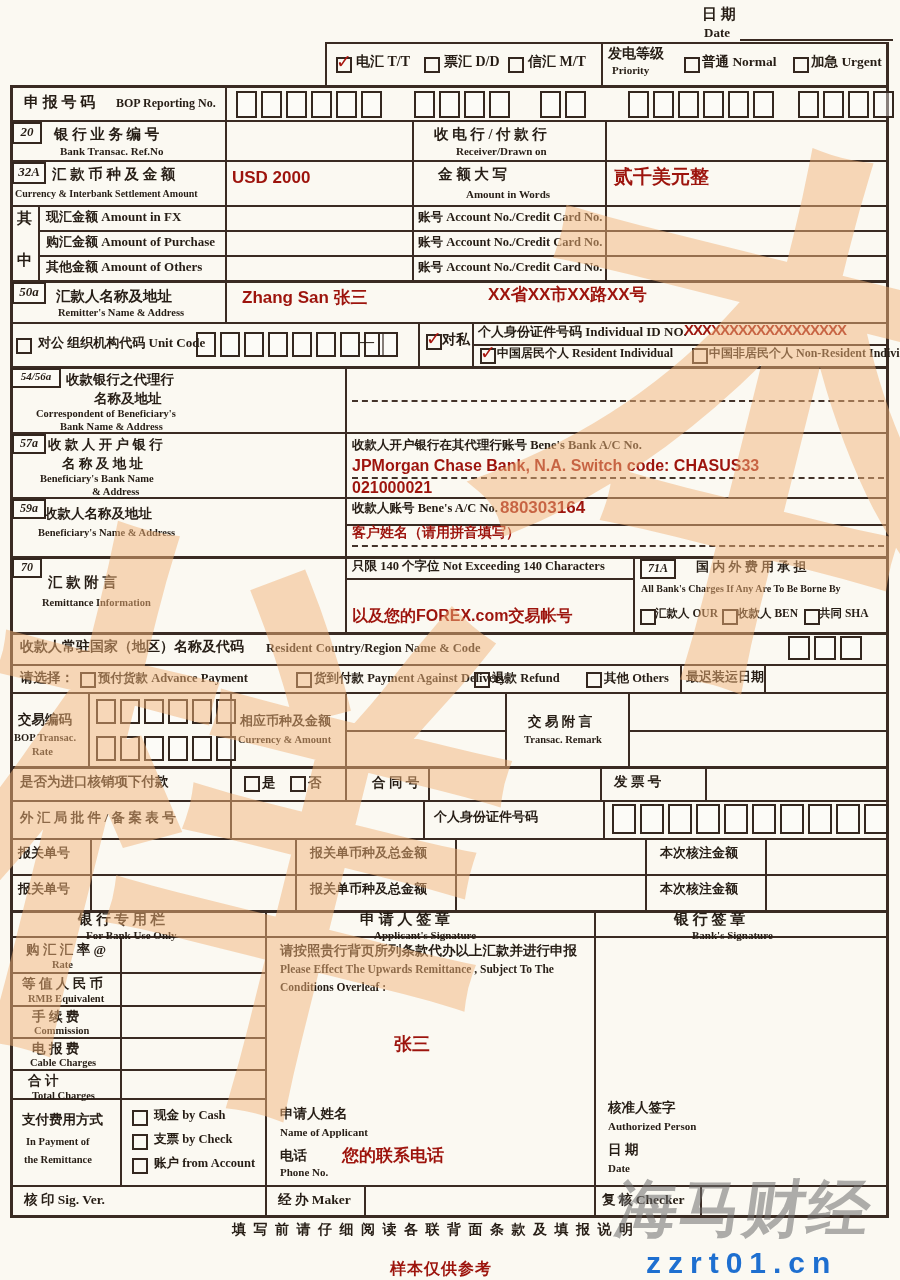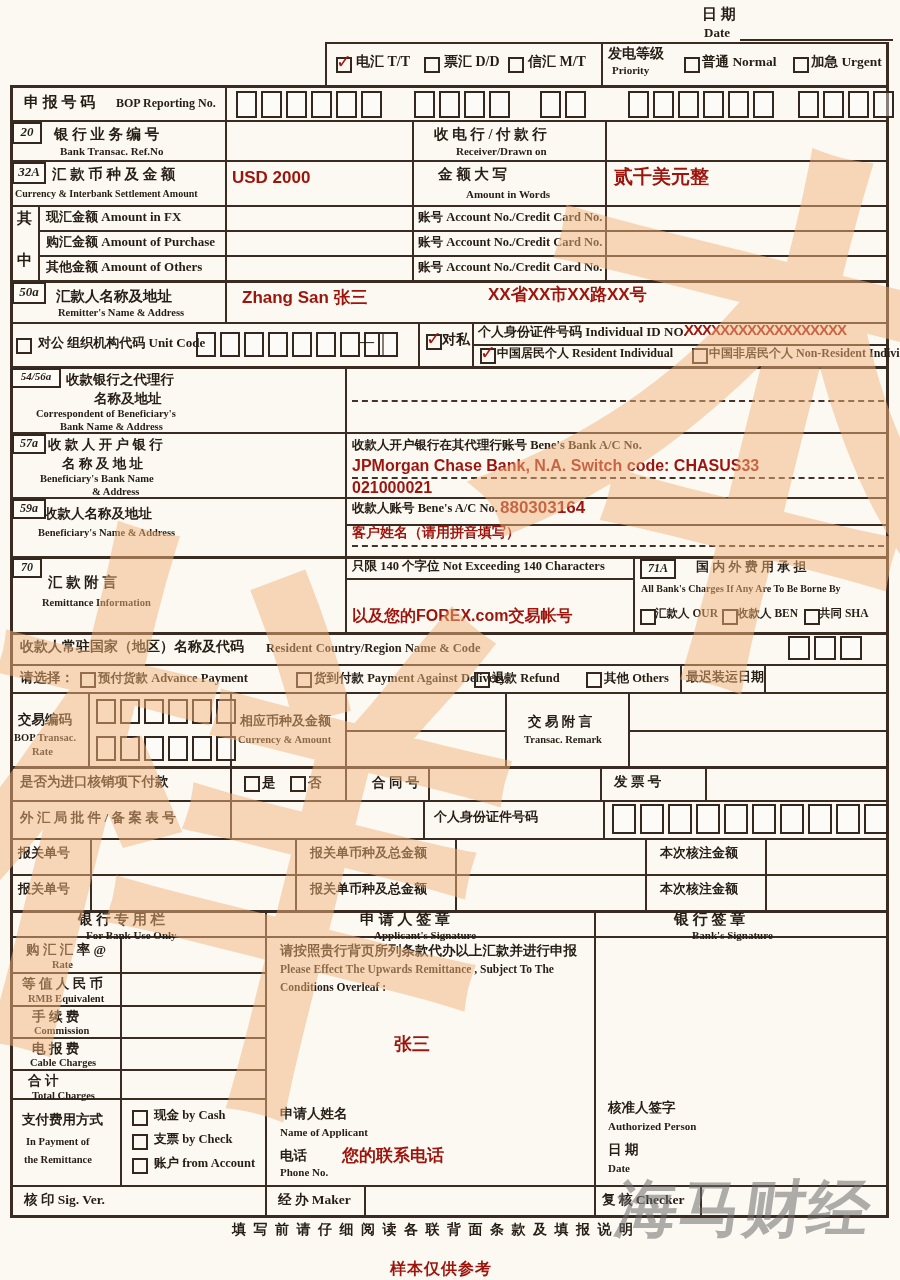--- a/index.html
+++ b/index.html
@@ -360,14 +360,15 @@
   <span class="t" style="left:608px;top:1142px;font-size:13.5px">日 期</span>
   <span class="t" style="left:608px;top:1162px;font-size:11px">Date</span>
   <span class="t" style="left:602px;top:1192px;font-size:13.5px">复 核  Checker</span>
 
   <span class="t" style="left:232px;top:1222px;font-size:14px;letter-spacing:2px">填 写 前 请 仔 细 阅 读 各 联 背 面 条 款 及 填 报 说 明</span>
   <span class="t red" style="left:390px;top:1260px;font-size:16px;letter-spacing:1px">样本仅供参考</span>
 
   <span class="wm big" style="left:500px;top:150px">本</span>
   <span class="wm big" style="left:-50px;top:555px">样</span>
   <span class="wm brand" style="left:616px;top:1178px">海马财经</span>
+  <span class="wm site" style="left:646px;top:1248px">zzrt01.cn</span>
 
 </div>
 
 </body></html>

